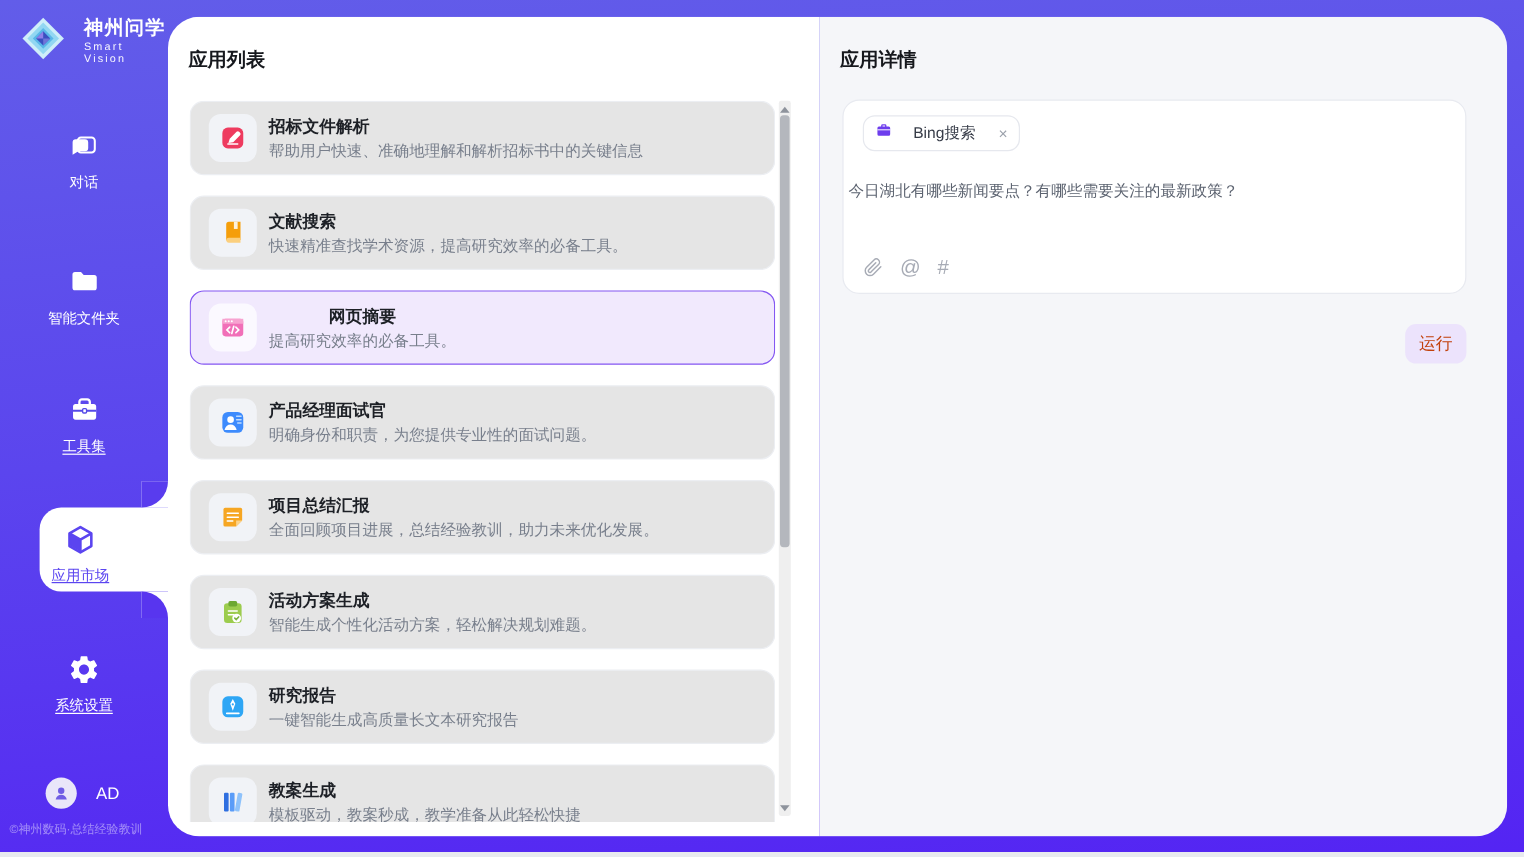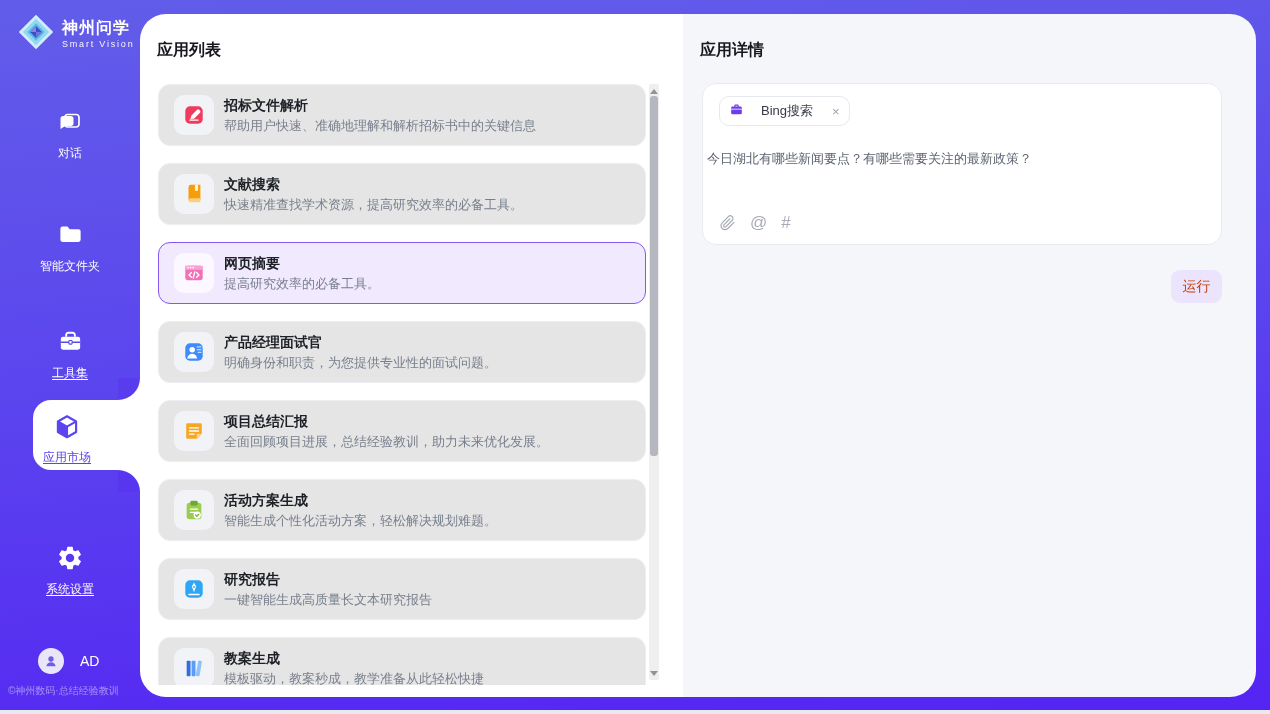--- a/index.html
+++ b/index.html
@@ -23,21 +23,21 @@
   .detail-panel { position:relative; flex:1; background:#f5f6f9; }
   .panel-title { position:absolute; left:17px; top:26px; margin:0; font-size:16px; font-weight:700; color:#16181d; }
 
   
   .cards { position:absolute; left:18px; top:70px; width:488px; height:601px; overflow:hidden; }
   .app-card {
     position:relative; height:62px; margin-bottom:17px; background:#e5e5e5;
     border:1px solid #eceef2; border-radius:12px;
     display:flex; align-items:center; padding-left:15px; cursor:pointer;
   }
-  .app-card.selected { background:#f1e9fd; border:1px solid #8457f2; }
+  .app-card.selected { background:#f1e9fd; border:1px solid #8457f2;text-align:center; }
   .card-icon {
     width:40px; height:40px; flex:none; border-radius:10px; background:#f1f3f7;
     display:flex; align-items:center; justify-content:center;
   }
   .app-card.selected .card-icon { background:#fbf9ff; }
   .card-text { margin-left:10px; display:flex; flex-direction:column; gap:7px; }
   .card-name { font-size:14px; font-weight:700; color:#1d2026; line-height:1; }
   .card-desc { font-size:13px; color:#787f8c; line-height:1; }
 
   
@@ -66,21 +66,21 @@
   .attach-row > span { display:inline-flex; align-items:center; cursor:pointer; }
   .glyph { font-size:17px; line-height:1; color:#a7abb5; }
   .run-btn {
     position:absolute; left:488px; top:256px; width:51px; height:33px;
     background:#ece3fc; color:#c2410c; font-size:14px; border:none; border-radius:9px;
     cursor:pointer; font-family:inherit;
   }
 
   
   .sidebar { position:absolute; left:0; top:0; width:140px; height:710px; }
-  .logo { position:absolute; left:16px; top:12px; display:flex; align-items:center; gap:6px; }
+  .logo { position:absolute; left:16px; top:12px; display:flex; align-items:center; gap:14px; }
   .brand-name { font-size:16px; font-weight:700; color:#fff; letter-spacing:1px; line-height:1.1; }
   .brand-tagline { font-size:9px; color:rgba(255,255,255,.95); letter-spacing:1.8px; margin-top:2px; }
   .nav-item { position:absolute; left:0; width:140px; text-align:center; color:#fff; cursor:pointer; }
   .nav-icon { display:block; height:30px; margin-bottom:5px; }
   .nav-label { font-size:12px; color:#fff; }
   .nav-label.u { text-decoration:underline; text-underline-offset:2px; }
   .nav-item.active {
     left:33px; width:107px; height:70px; background:#fff;
     border-radius:18px 0 0 18px; padding-top:12px; padding-right:39px;
   }
@@ -141,21 +141,21 @@
     
     
     <span class="nav-icon"><svg viewBox="0 0 28 28" width="27" height="27">
             <path d="M9.5 9V7.2A2.2 2.2 0 0111.7 5h4.6a2.2 2.2 0 012.2 2.2V9" fill="none" stroke="#fff" stroke-width="2"></path>
             <rect x="4" y="9" width="20" height="13.5" rx="2.2" fill="#fff"></rect>
             <path d="M4 14.8h8.3M15.7 14.8H24" stroke="#564ae8" stroke-width="1.6"></path>
             <rect x="12.3" y="13" width="3.4" height="3.8" rx="0.9" fill="#fff" stroke="#564ae8" stroke-width="1.2"></rect>
           </svg></span>
     <span class="nav-label u">工具集</span>
   </div>
-      <div class="nav-item active" style="top: 400px;">
+      <div class="nav-item active" style="top: 423px;">
     <span class="curve ct"></span>
     <span class="curve cb"></span>
     <span class="nav-icon"><svg viewBox="0 0 28 28" width="30" height="30">
             <path d="M5.8 9l8.2 4.7V23l-8.2-4.8z" fill="#5b45f0"></path>
             <path d="M14 4l8.5 4.9v9.8L14 23.6l-8.5-4.9V8.9z" fill="none" stroke="#5b45f0" stroke-width="2" stroke-linejoin="round"></path>
             <path d="M5.8 9l8.2 4.7L22.2 9M14 13.7V23" fill="none" stroke="#5b45f0" stroke-width="2" stroke-linejoin="round"></path>
           </svg></span>
     <span class="nav-label u">应用市场</span>
   </div>
       <div class="nav-item" style="top: 544px;">

